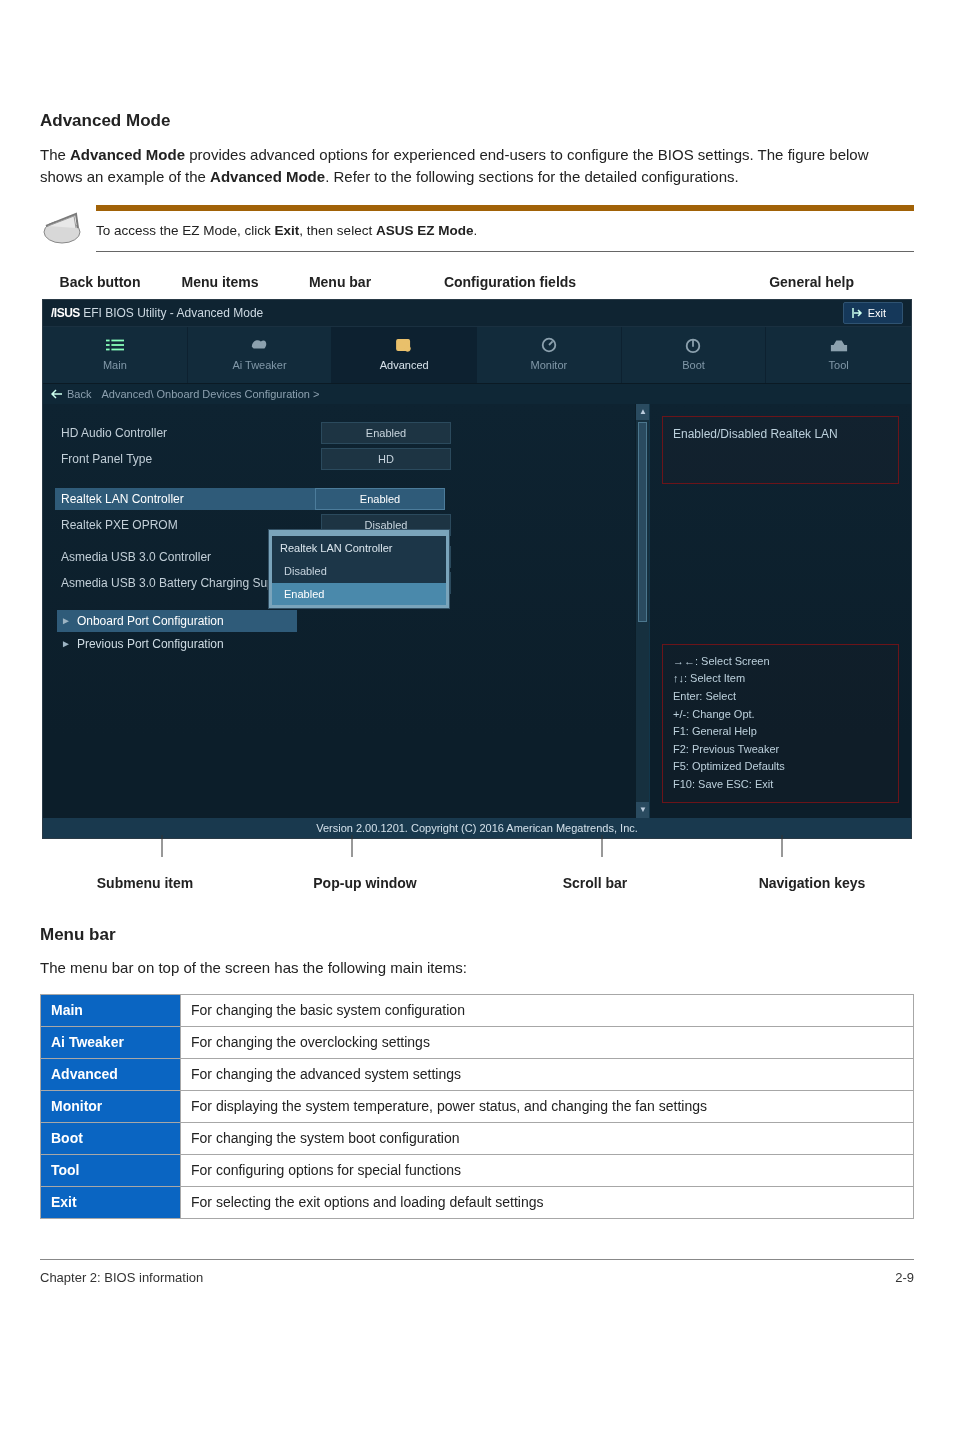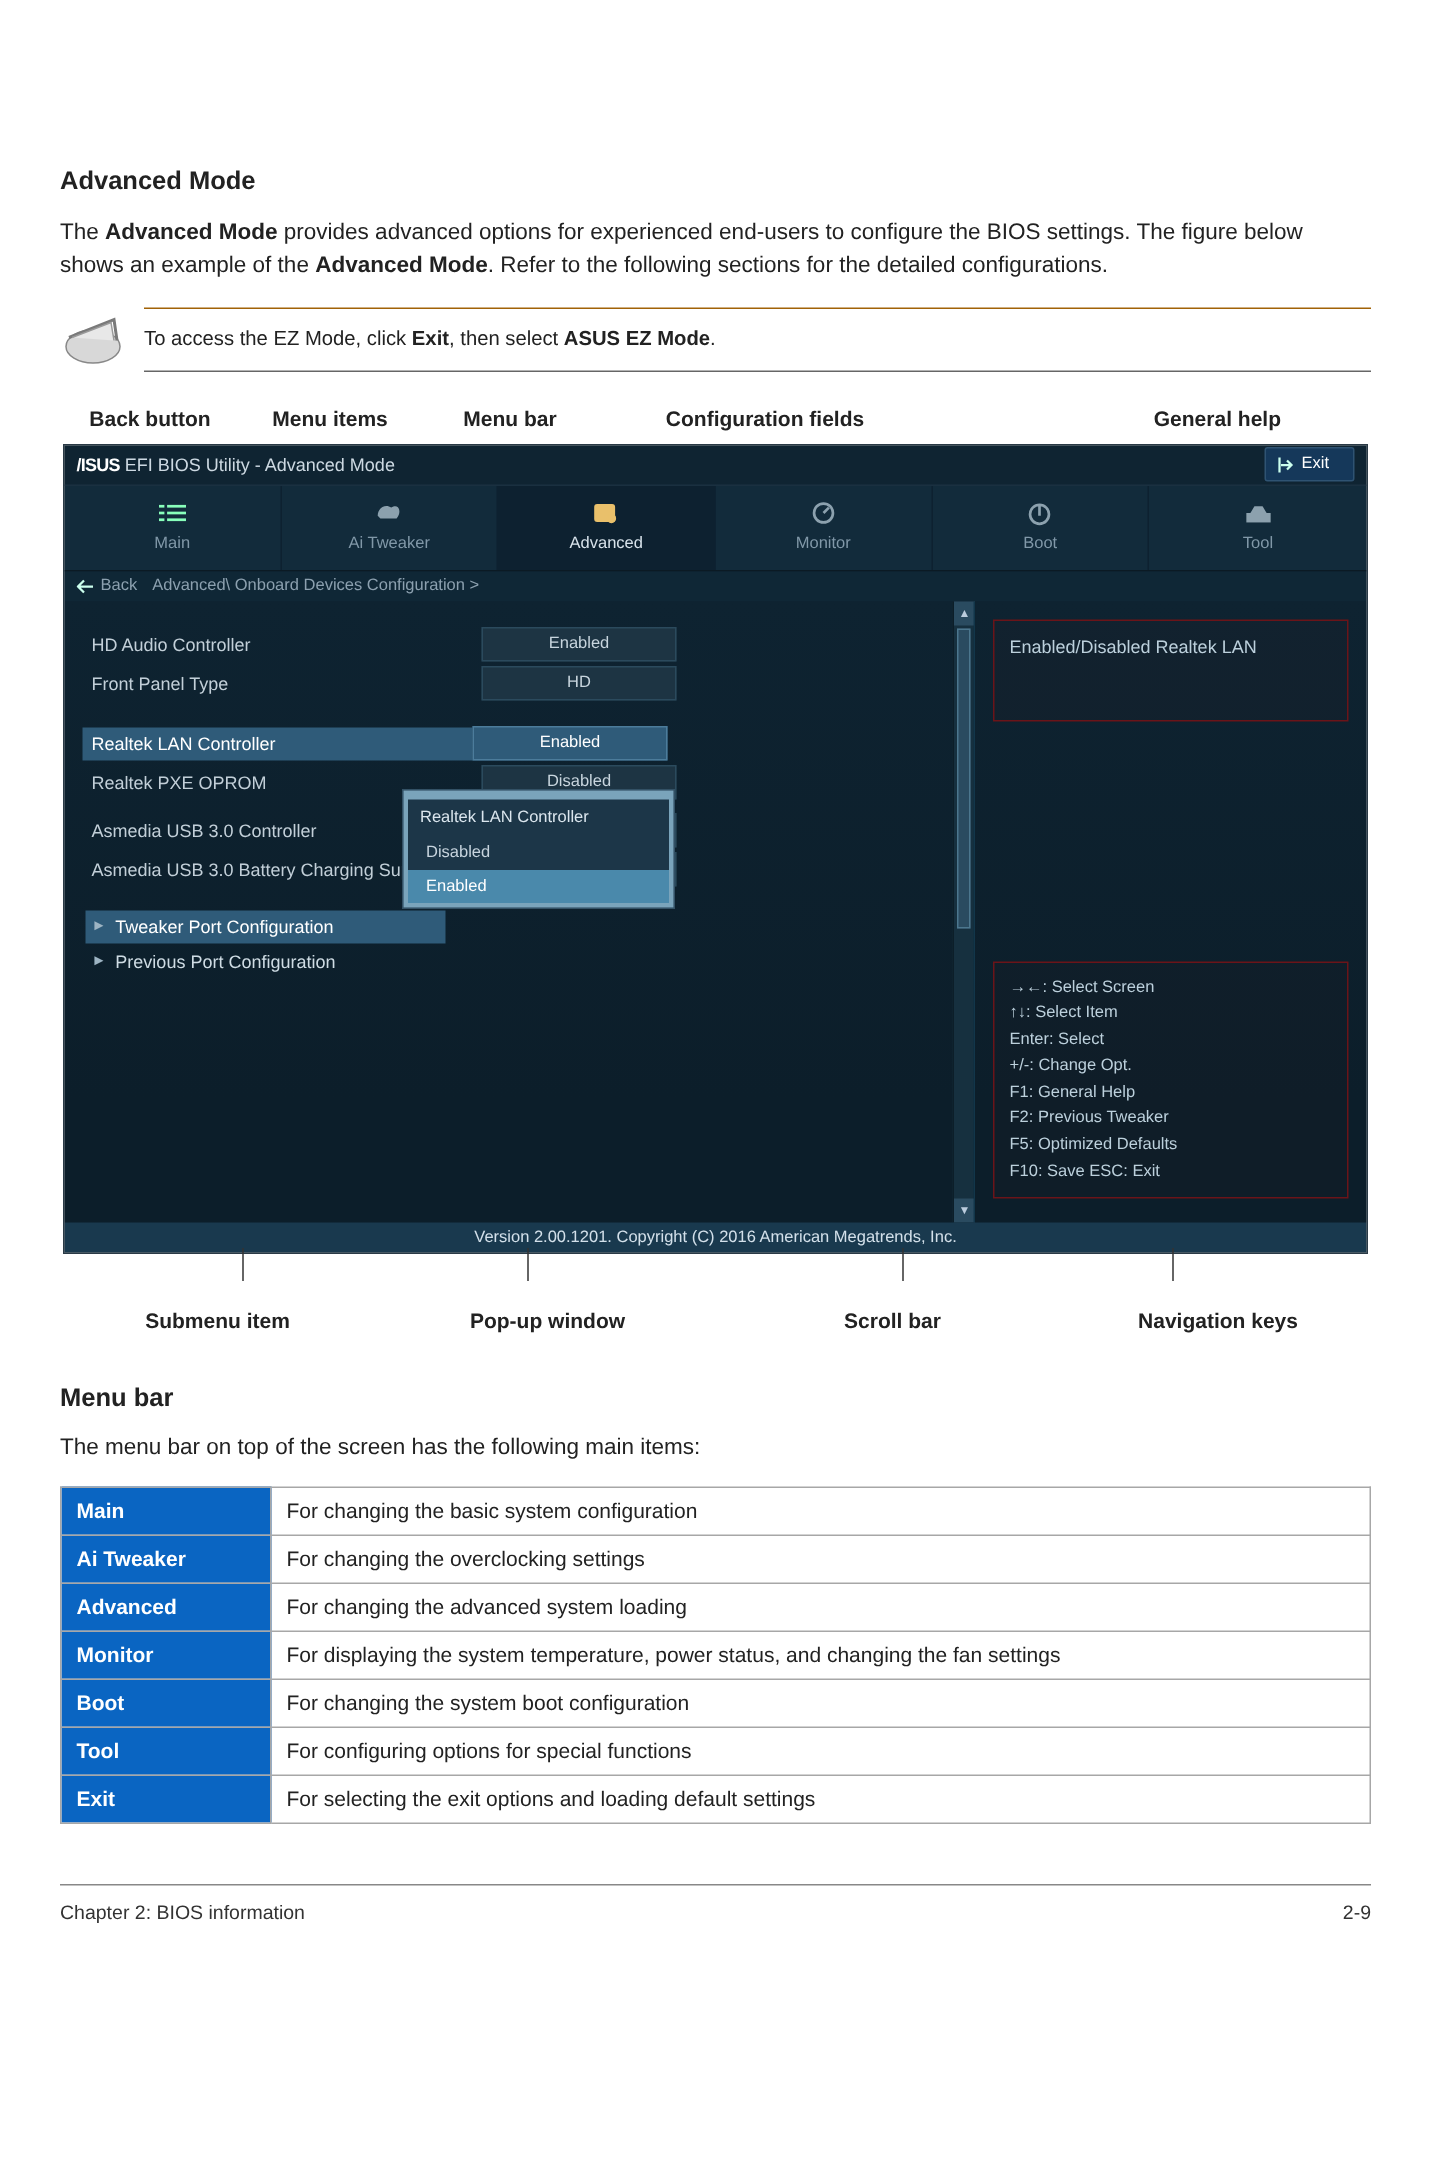--- a/index.html
+++ b/index.html
@@ -13,21 +13,21 @@
     line-height: 1.5;
     padding: 0 40px;
   }
   .page { padding-top: 80px; }
   h3.section-title { font-size: 17px; font-weight: bold; margin: 28px 0 10px 0; }
   p.desc { font-size: 15px; margin-bottom: 6px; }
   .bold { font-weight: bold; }
   .note-row { display: flex; align-items: center; margin: 16px 0 20px 0; }
   .note-icon { flex: 0 0 48px; }
   .note-icon svg { display: block; }
-  .note-text { flex: 1; font-size: 13.5px; border-top: 1px solid #a16207; border-bottom: 1px solid #666; padding: 10px 0; margin-left: 8px; }
+  .note-text { flex: 1; font-size: 13.5px; border-top: 6px solid #a16207; border-bottom: 1px solid #666; padding: 10px 0; margin-left: 8px; }
 
   
   .label-row { display: flex; font-size: 14px; font-weight: bold; margin: 8px 0 6px 0; }
   .label-row > div { text-align: center; }
 
   
   .screen {
     background: linear-gradient(#0e1f2c, #102231 60%, #0c1c27);
     color: #dfe8ee;
     font-family: "Segoe UI", Arial, sans-serif;
@@ -327,21 +327,21 @@
             <div class="label">Asmedia USB 3.0 Controller</div>
             <div class="value">Enabled</div>
           </div>
         <div class="field-row">
             <div class="label">Asmedia USB 3.0 Battery Charging Support</div>
             <div class="value">Disabled</div>
           </div>
         <div class="spacer"></div>
         <div class="sub hilite">
             <span class="caret">►</span>
-            <span>Tweaker Port Configuration</span>
+            <span>Onboard Port Configuration</span>
           </div>
         <div class="sub" style="width:240px;">
             <span class="caret">►</span>
             <span>Previous Port Configuration</span>
           </div>
 
         <div class="popup">
           <div class="ptitle">Realtek LAN Controller</div>
           <div class="opt">Disabled</div>
           <div class="opt sel">Enabled</div>
@@ -397,21 +397,21 @@
         <tr>
           <td class="head">Main</td>
           <td>For changing the basic system configuration</td>
         </tr>
     <tr>
           <td class="head">Ai Tweaker</td>
           <td>For changing the overclocking settings</td>
         </tr>
     <tr>
           <td class="head">Advanced</td>
-          <td>For changing the advanced system loading</td>
+          <td>For changing the advanced system settings</td>
         </tr>
     <tr>
           <td class="head">Monitor</td>
           <td>For displaying the system temperature, power status, and changing the fan settings</td>
         </tr>
     <tr>
           <td class="head">Boot</td>
           <td>For changing the system boot configuration</td>
         </tr>
     <tr>

